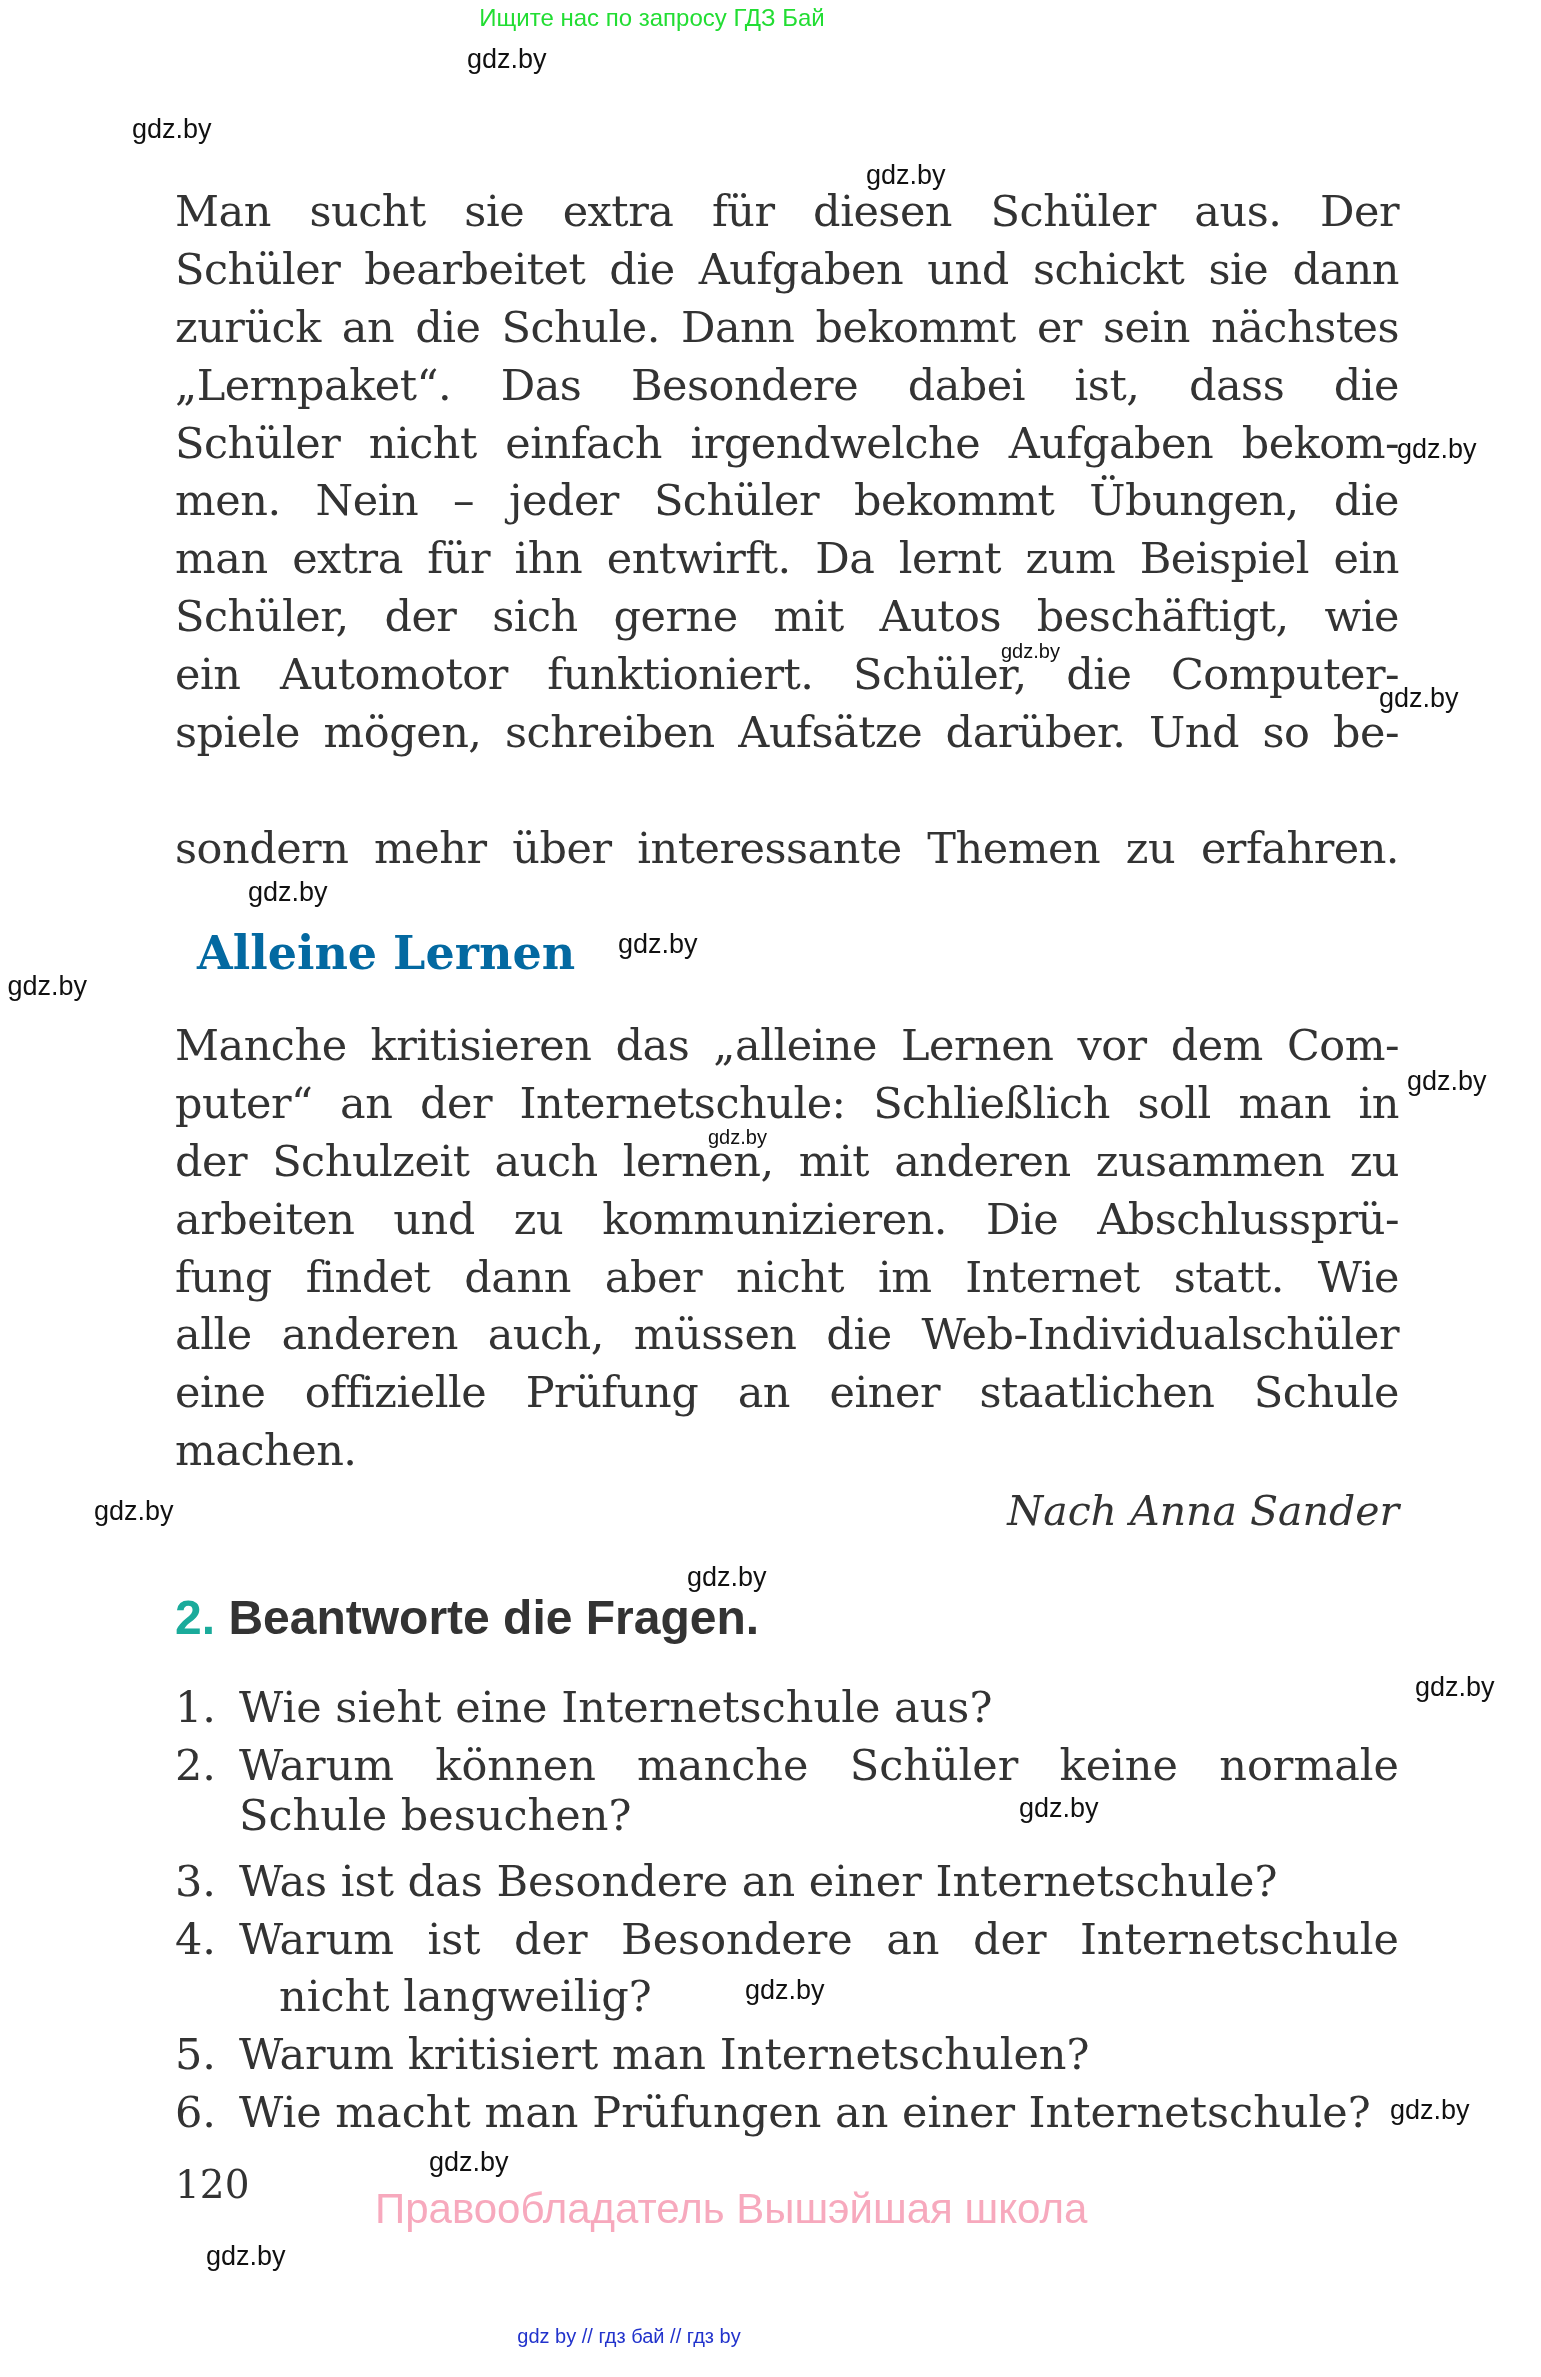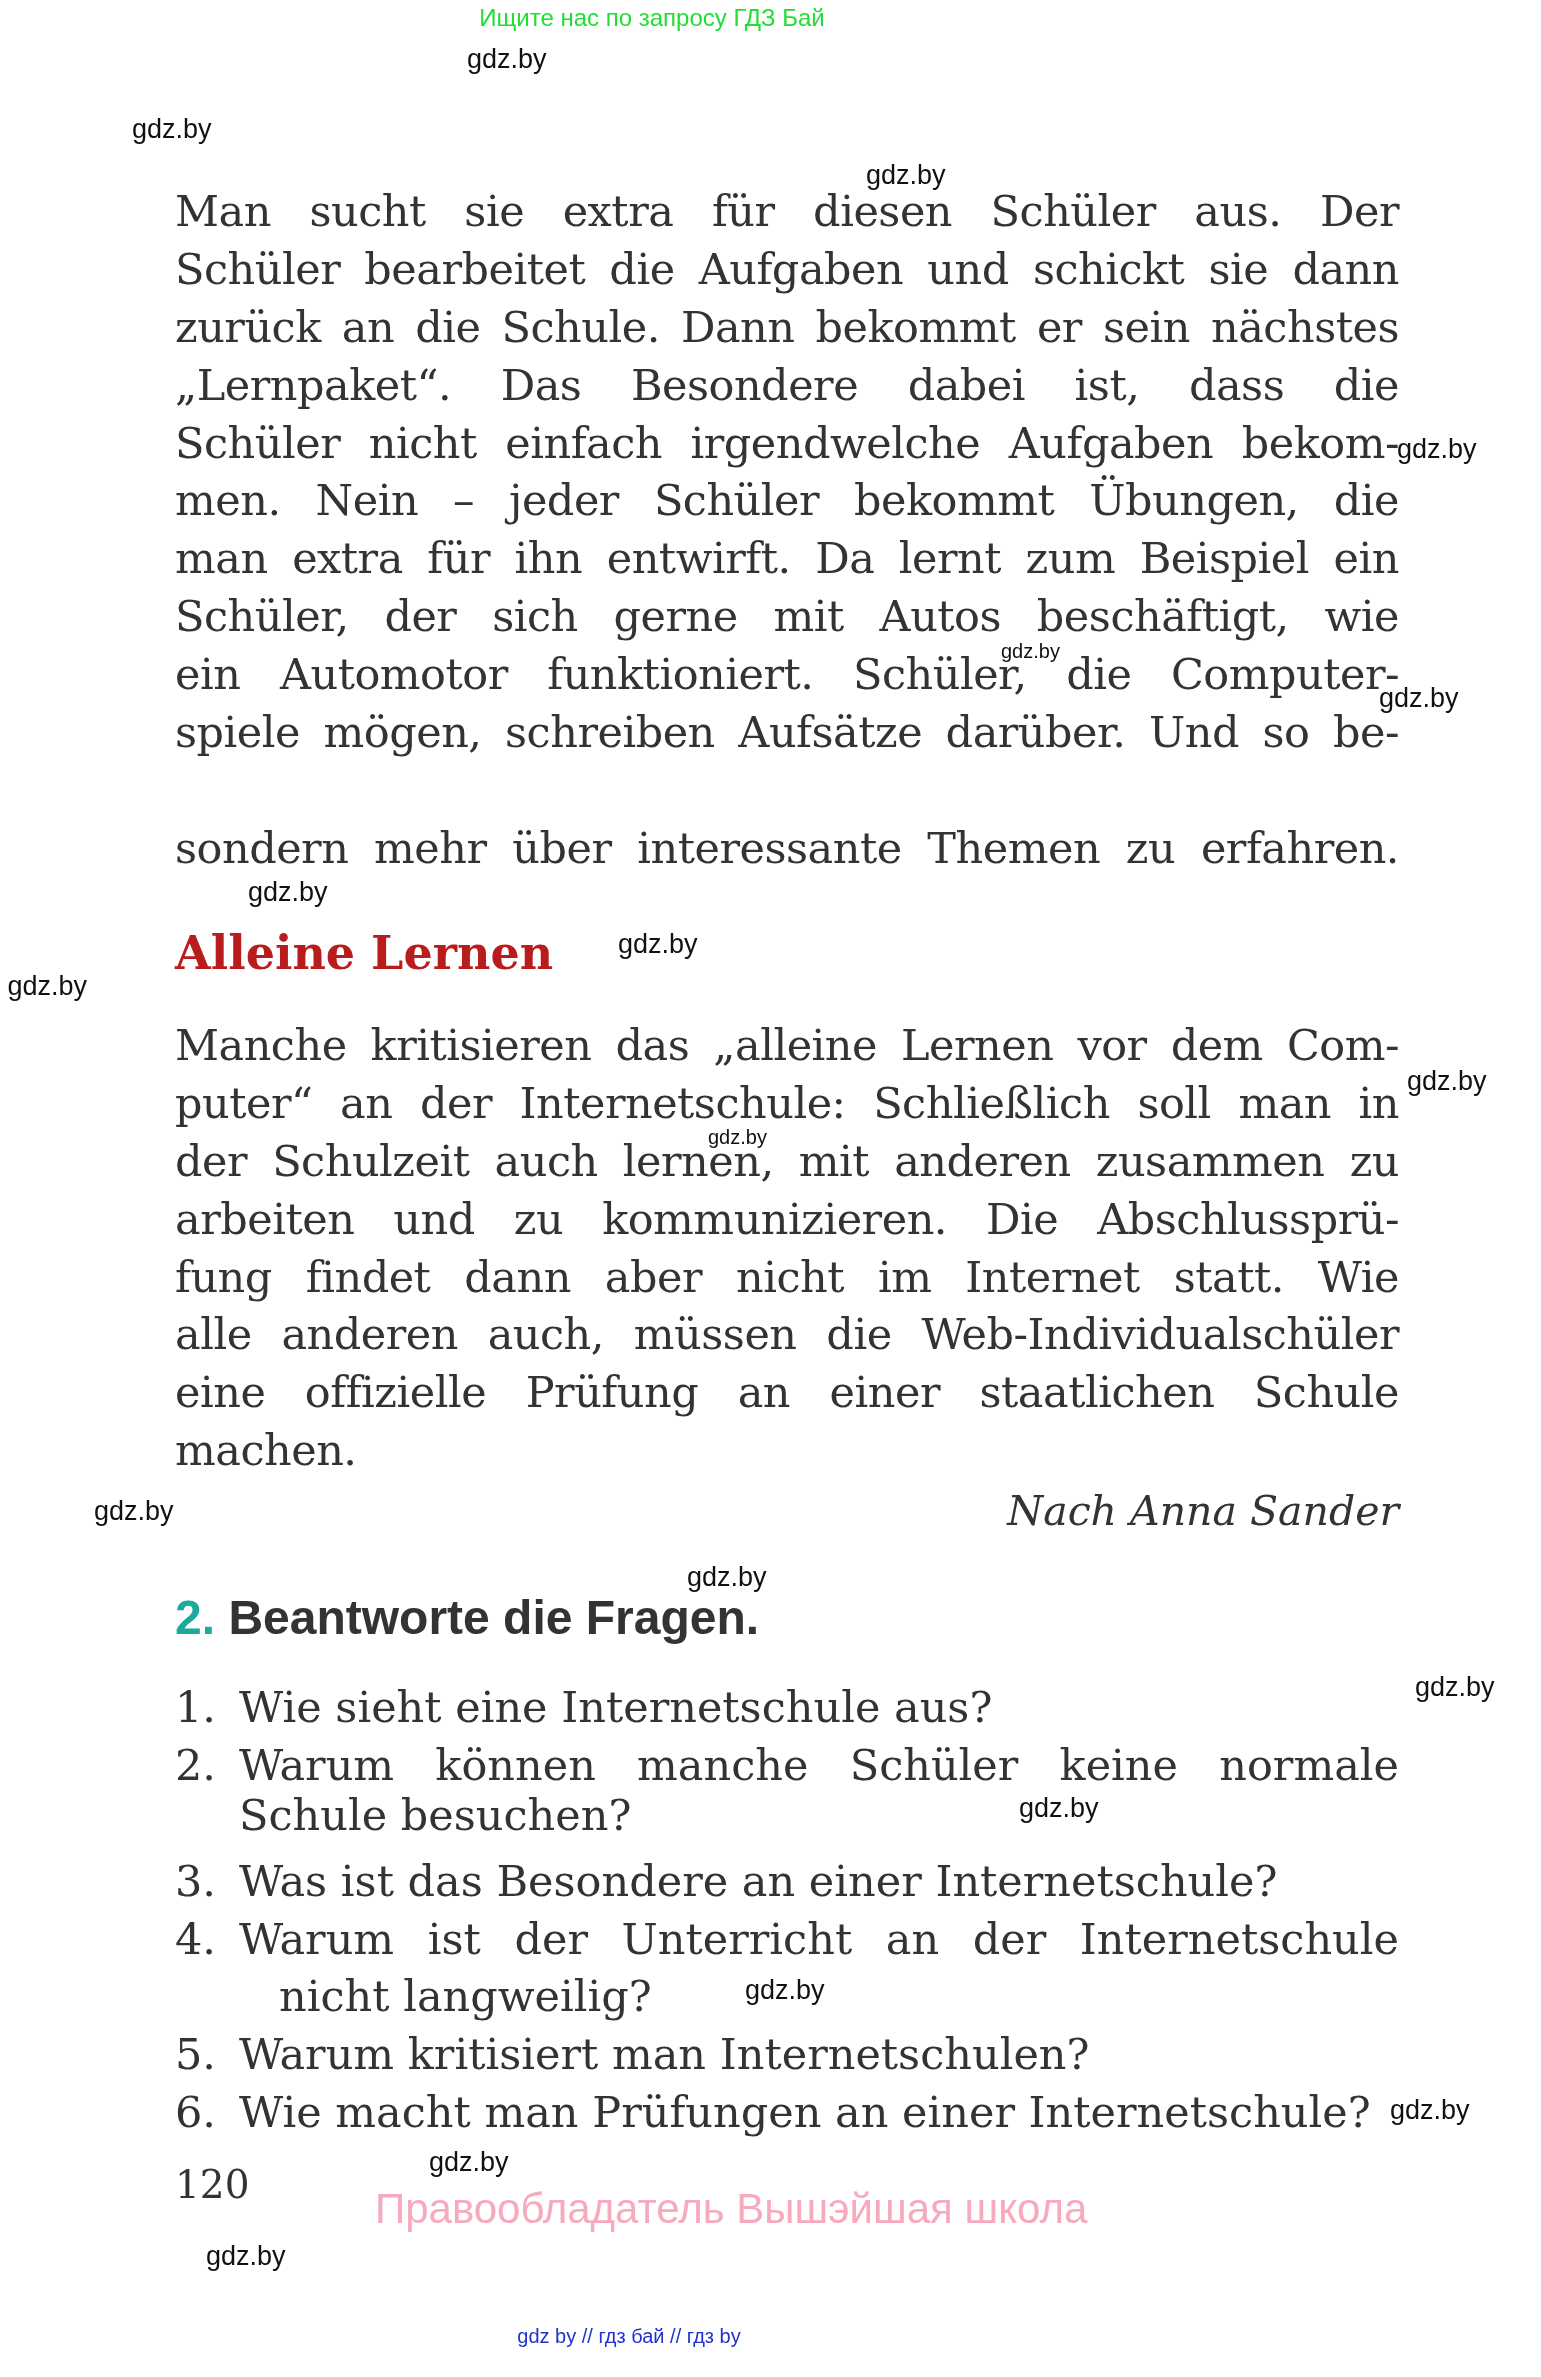--- a/index.html
+++ b/index.html
@@ -8,21 +8,21 @@
   .abs { position:absolute; white-space:nowrap; }
   .banner { top:3.7px; left:0; width:1304px; text-align:center;
             font-family:"Liberation Sans", sans-serif; font-size:24px; color:#22dd33; }
   .wm { font-family:"Liberation Sans", sans-serif; font-size:27px; color:#111; line-height:1; }
   .wm.small { font-size:20px; }
   .col { left:175px; width:1224px; }
   .line { position:absolute; left:0; width:1224px; font-size:43px; line-height:58px;
           text-align:justify; text-align-last:justify; white-space:nowrap;
           letter-spacing:-0.5px; transform-origin:left; }
   .line.last { text-align-last:left; }
-  .heading { font-size:46px; font-weight:bold; color:#b91c1c; }
+  .heading { font-size:46px; font-weight:bold; color:#0369a1;margin-left:22px; }
   .author { font-style:italic; font-size:41px; color:#333; }
   .task { font-family:"Liberation Sans", sans-serif; font-weight:bold; font-size:48px; color:#333; }
   .task .num { color:#1aab9b; }
   .q { position:absolute; left:0; width:1224px; font-size:43px; line-height:58px; white-space:nowrap; }
   .q .n { display:inline-block; width:64px; }
   .q .t { position:absolute; left:64px; width:1160px; text-align:justify; text-align-last:justify; }
   .q .t.left { text-align-last:left; }
   .pagenum { font-size:39px; color:#333; }
   .rights { font-family:"Liberation Sans", sans-serif; font-size:42px; color:#f7a9bd; }
   .footer { font-family:"Liberation Sans", sans-serif; font-size:20px; color:#2233cc; width:1258px; text-align:center; left:0; }
@@ -95,21 +95,21 @@
   <div class="q" style="top:58px">
     <span class="n">2.</span><span class="t" style="white-space: nowrap;">Warum können manche Schüler keine normale</span>
   </div>
   <div class="q" style="top:108px">
     <span class="n"></span><span class="t left" style="white-space: nowrap;">Schule besuchen?</span>
   </div>
   <div class="q" style="top:174px">
     <span class="n">3.</span><span class="t left" style="white-space: nowrap;">Was ist das Besondere an einer Internetschule?</span>
   </div>
   <div class="q" style="top:232px">
-    <span class="n">4.</span><span class="t" style="white-space: nowrap;">Warum ist der Unterricht an der Internetschule</span>
+    <span class="n">4.</span><span class="t" style="white-space: nowrap;">Warum ist der Besondere an der Internetschule</span>
   </div>
   <div class="q" style="top:289px">
     <span class="n"></span><span class="t left" style="white-space: nowrap; margin-left: 40px;">nicht langweilig?</span>
   </div>
   <div class="q" style="top:347px">
     <span class="n">5.</span><span class="t left" style="white-space: nowrap;">Warum kritisiert man Internetschulen?</span>
   </div>
   <div class="q" style="top:405px">
     <span class="n">6.</span><span class="t left" style="white-space: nowrap;">Wie macht man Prüfungen an einer Internetschule?</span>
   </div>

